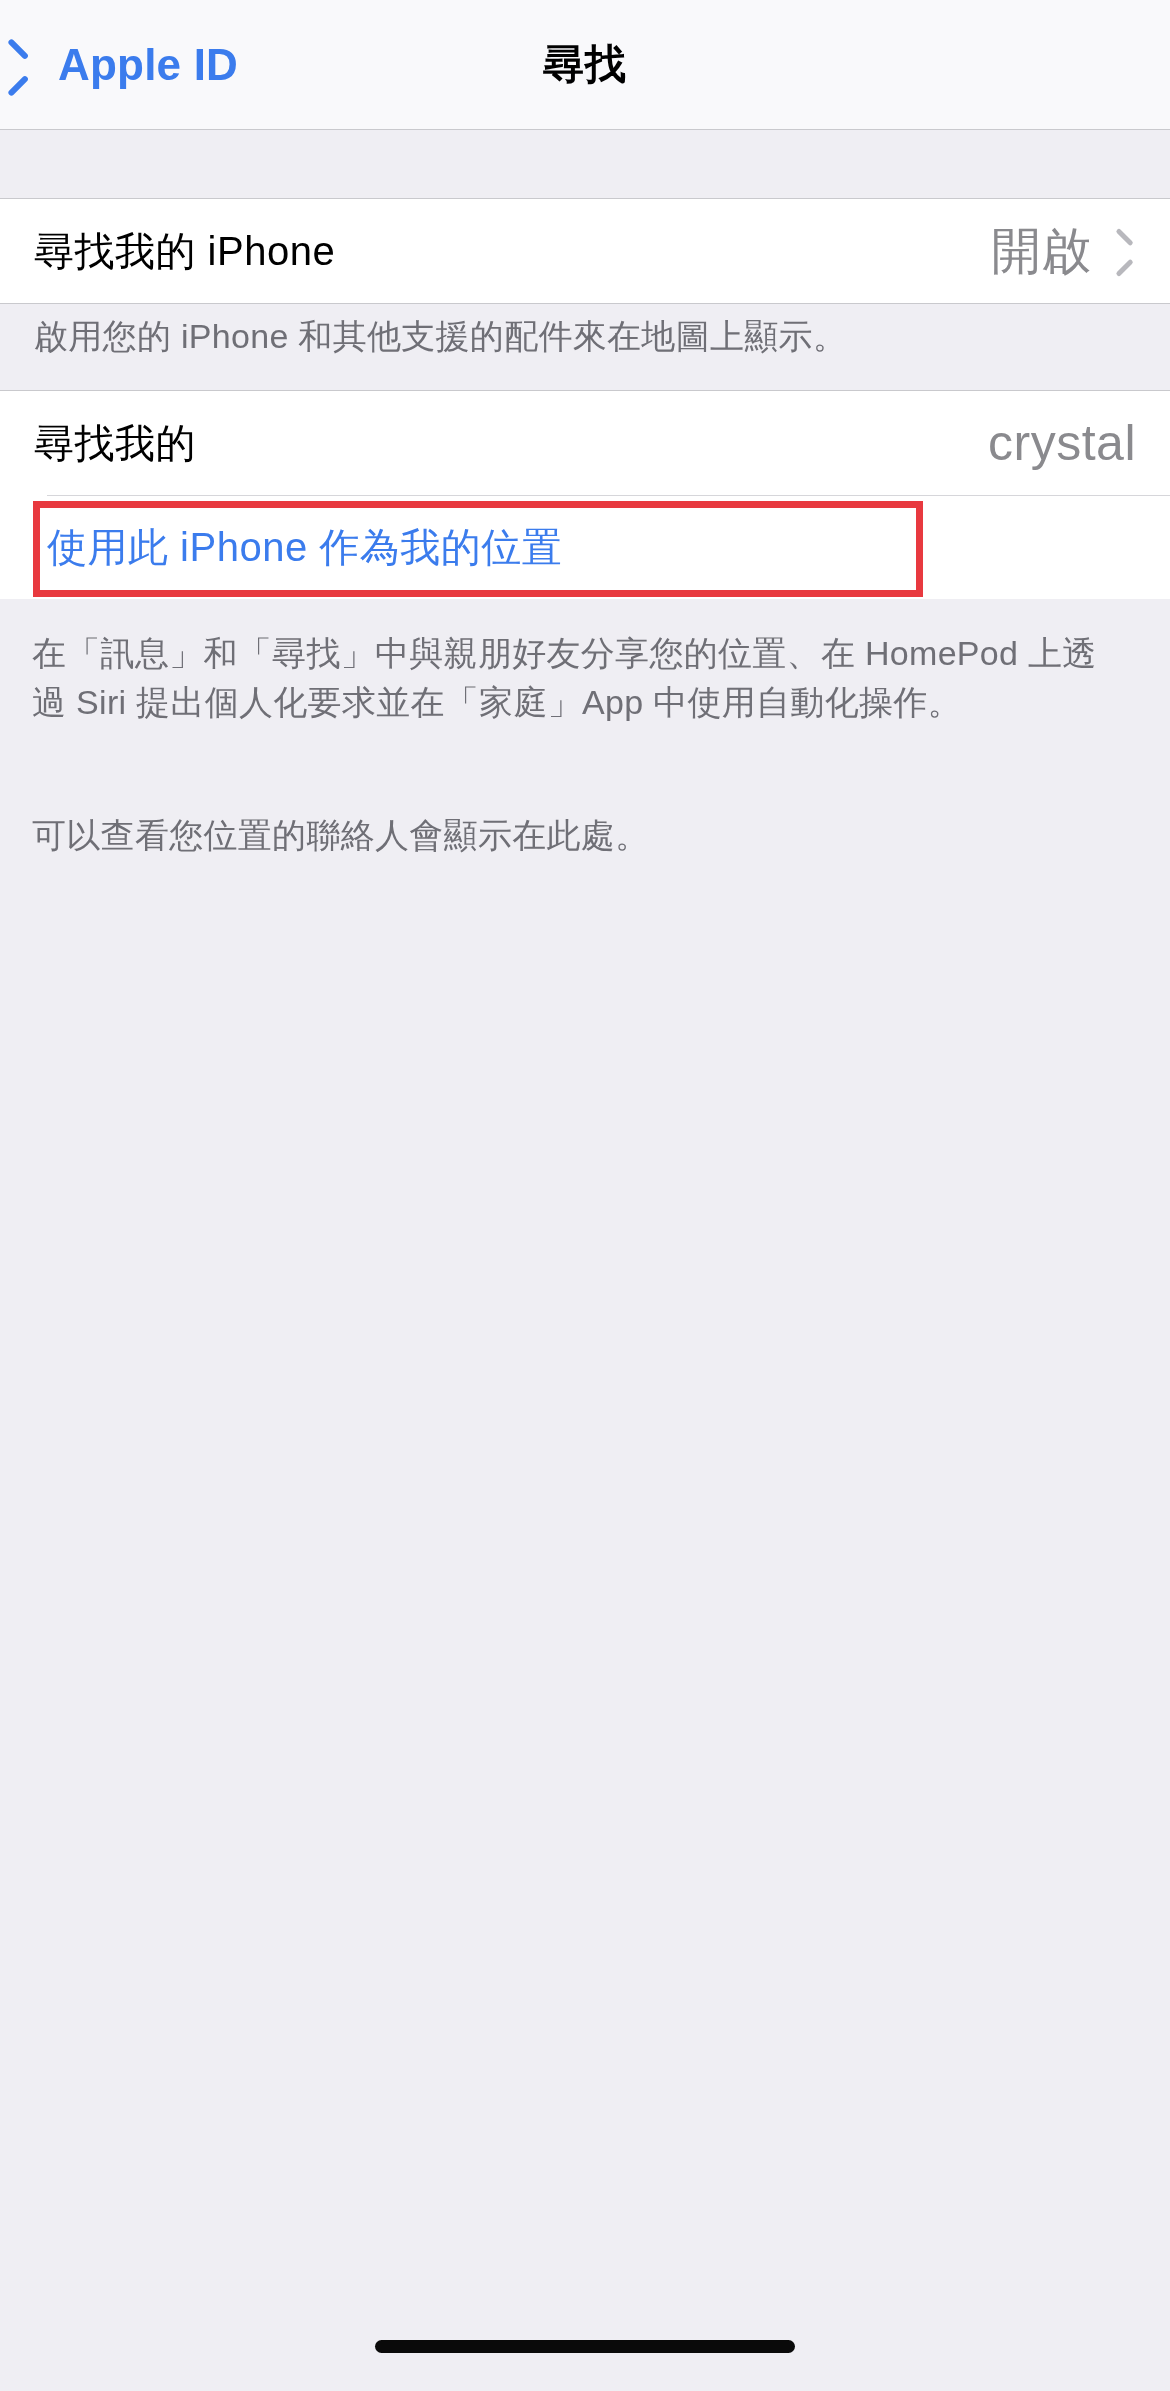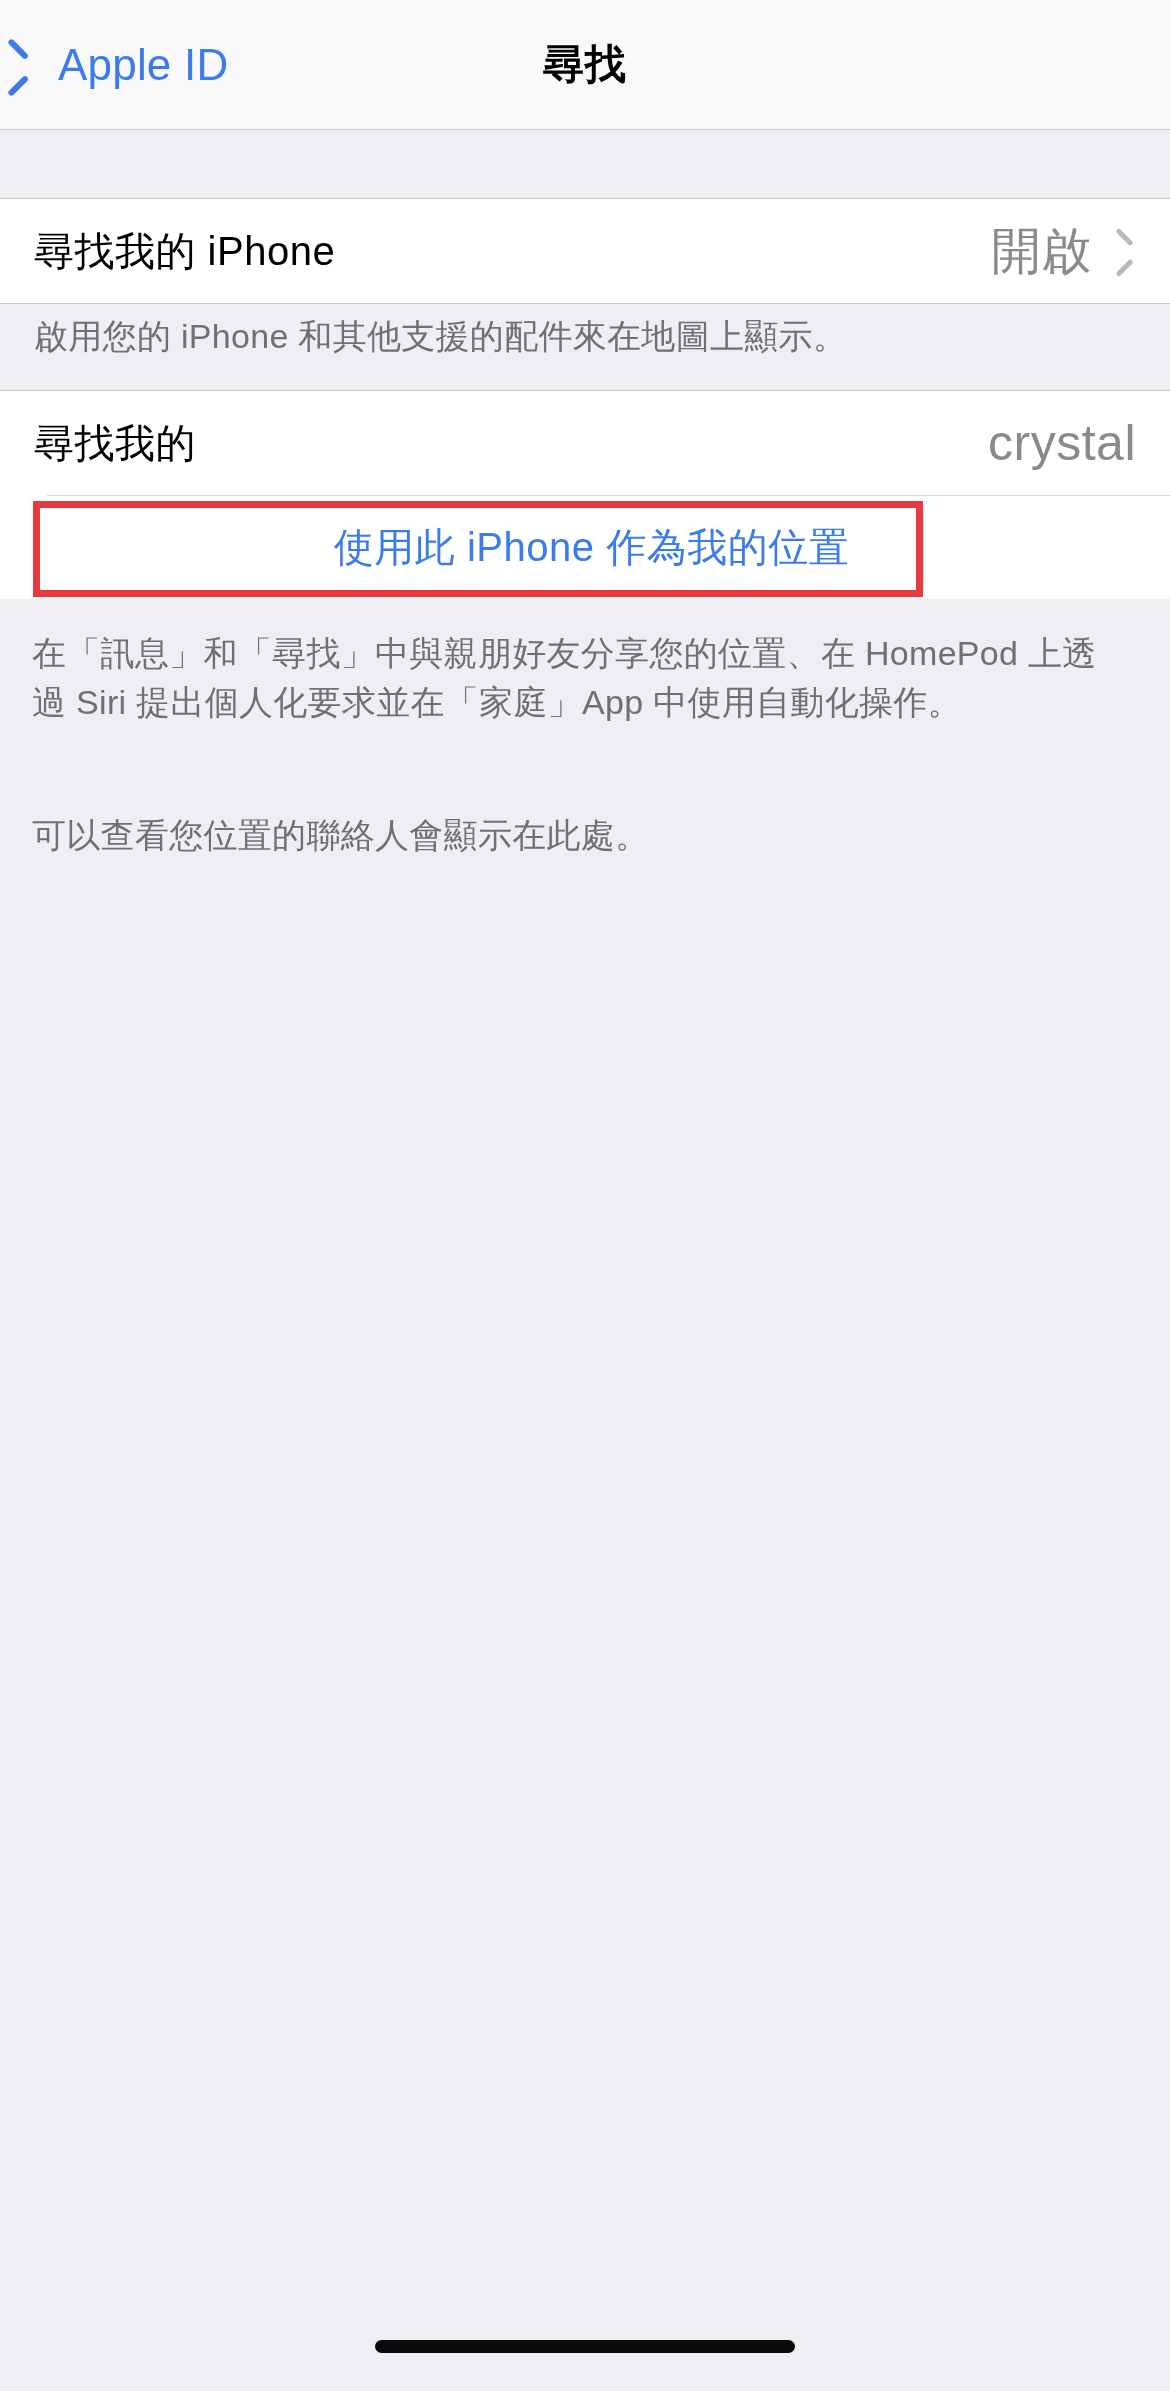--- a/index.html
+++ b/index.html
@@ -25,20 +25,21 @@
     display: flex;
     align-items: center;
     box-sizing: border-box;
   }
   .nav-back {
     display: flex;
     align-items: center;
     margin-left: 22px;
     cursor: pointer;
     user-select: none;
+    font-weight: bold;
   }
   .chev-back {
     width: 22px;
     height: 40px;
     position: relative;
     margin-right: 14px;
     flex: none;
   }
   .chev-back::before,
   .chev-back::after {
@@ -91,21 +92,20 @@
     background: #ffffff;
   }
   .row {
     position: relative;
     display: flex;
     align-items: center;
     min-height: 104px;
     padding: 0 34px 0 34px;
     box-sizing: border-box;
     background: #ffffff;
-    justify-content: center;
   }
   .row + .row::before {
     content: "";
     position: absolute;
     left: 34px;
     right: 0;
     top: 0;
     height: 1px;
     background: #d6d6da;
   }

